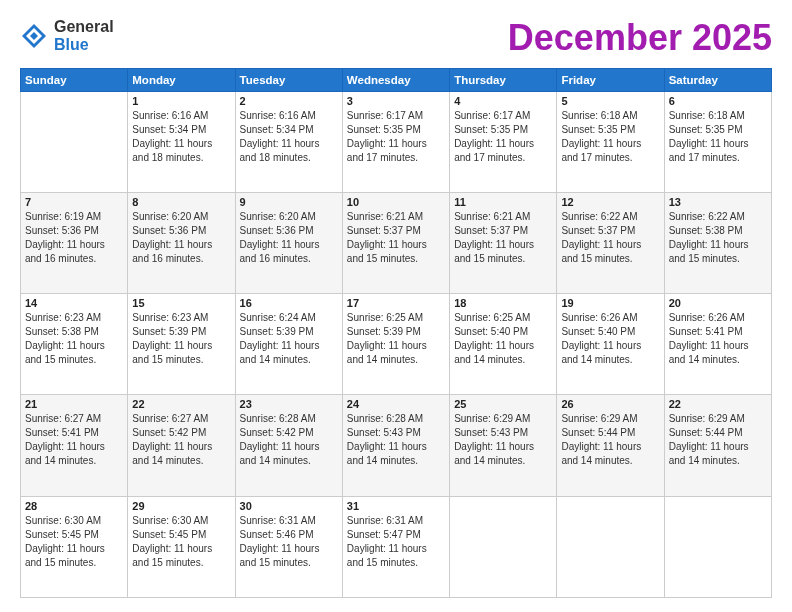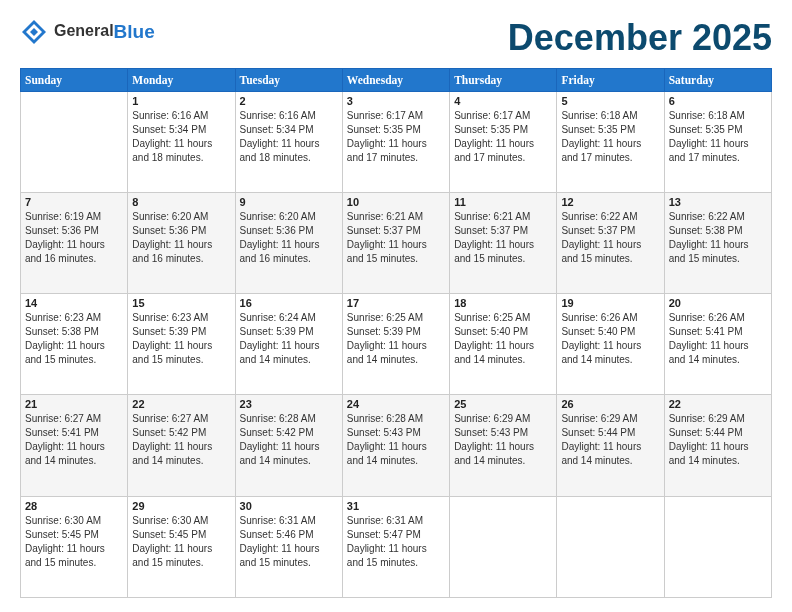--- a/index.html
+++ b/index.html
@@ -23,45 +23,45 @@
       align-items: flex-start;
       margin-bottom: 10px;
     }
     .logo {
       display: flex;
       align-items: center;
       gap: 4px;
     }
     .logo-text {
       display: flex;
-      flex-direction: row;
+      flex-direction: column;
       line-height: 1.1;
     }
     .logo-general {
       font-size: 16px;
       font-weight: bold;
       color: #333;
     }
     .logo-blue {
-      font-size: 19px;
+      font-size: 16px;
       font-weight: bold;
       color: #2277cc;
     }
     .logo-icon {
       width: 28px;
       height: 28px;
       margin-right: 2px;
     }
     .title-block {
       text-align: right;
     }
     .month-title {
       font-size: 36px;
       font-weight: bold;
-      color: #0c4a6e;
+      color: #a21caf;
       line-height: 1.1;
     }
     .location {
       font-size: 15px;
       color: #555;
       margin-top: 2px;
     }
     .calendar {
       flex: 1;
       border: 1px solid #ccc;
@@ -70,21 +70,20 @@
       table-layout: fixed;
     }
     .calendar th {
       background-color: #2277cc;
       color: #fff;
       font-size: 11.5px;
       font-weight: bold;
       padding: 5px 4px;
       text-align: left;
       border: 1px solid #1a66bb;
-      font-family: Liberation Serif, serif;
     }
     .calendar td {
       border: 1px solid #ccc;
       vertical-align: top;
       padding: 3px 4px;
       font-size: 9.5px;
       color: #333;
       height: 85px;
     }
     .day-num {

